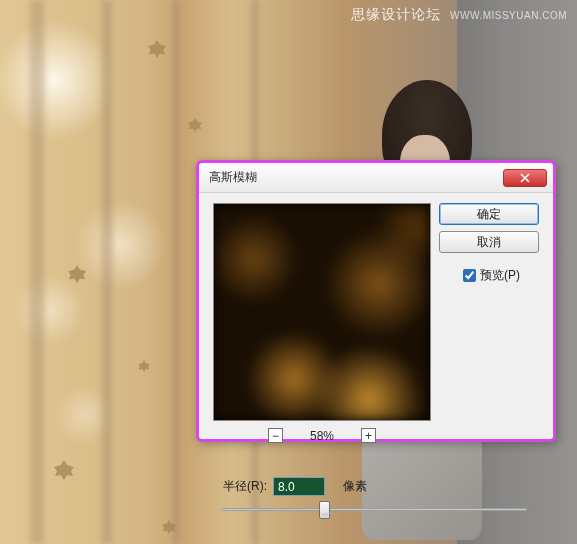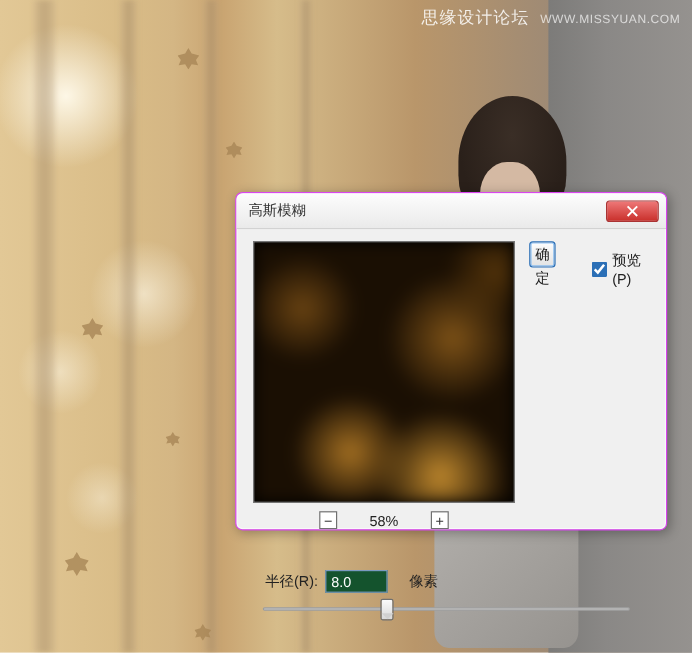--- a/index.html
+++ b/index.html
@@ -23,21 +23,21 @@
 .wall { position: absolute; right: 0; top: 0; width: 120px; height: 544px; background: linear-gradient(90deg, #7c7b79 0%, #8a8886 40%, #95928f 100%); }
 .woman { position: absolute; right: 95px; top: 80px; width: 120px; height: 460px; }
 .hair { position: absolute; top: 0; left: 20px; width: 90px; height: 110px; background: radial-gradient(ellipse at 50% 30%, #3a2e26 0%, #2a201a 70%); border-radius: 50% 50% 40% 40%; }
 .face { position: absolute; top: 55px; left: 38px; width: 50px; height: 60px; background: #d4b9a3; border-radius: 45% 45% 50% 50%; }
 .dress { position: absolute; top: 180px; left: 0; width: 120px; height: 280px; background: linear-gradient(135deg, #c5c1bc 0%, #adaaa6 50%, #96938f 100%); border-radius: 30% 20% 10% 10% / 15% 10% 5% 5%; }
 .watermark { position: absolute; top: 6px; right: 10px; color: rgba(255,255,255,0.85); font-size: 14px; letter-spacing: 1px; text-align: center; }
 .watermark .en { font-size: 10px; opacity: 0.8; letter-spacing: 0.5px; margin-left: 4px; }
 
 .dialog {
   position: absolute; left: 196px; top: 160px; width: 360px; height: 282px;
-  background: #f0f0f0; border: 1px solid #d946ef;
+  background: #f0f0f0; border: 3px solid #d946ef;
   box-shadow: 0 0 0 1px rgba(255,255,255,0.6) inset, 2px 2px 10px rgba(0,0,0,0.3);
   border-radius: 6px;
 }
 .titlebar { height: 30px; display: flex; align-items: center; padding: 0 6px 0 10px; background: linear-gradient(#fdfdfd, #eaeaea); border-bottom: 1px solid #d2d2d2; border-radius: 6px 6px 0 0; }
 .titlebar .title { font-size: 12px; color: #333; flex: 1; }
 .closebtn { width: 44px; height: 18px; border: 1px solid #a33; border-radius: 3px; background: linear-gradient(#e77, #c9302c); display: flex; align-items: center; justify-content: center; color: #fff; font-size: 11px; font-weight: bold; cursor: pointer; }
 .closebtn svg { width: 10px; height: 10px; }
 
 .body { padding: 10px 12px 14px 12px; position: relative; height: calc(100% - 30px); font-size: 12px; color: #222; }
 
@@ -50,21 +50,21 @@
     radial-gradient(circle at 40px 55px, rgba(140,90,25,0.7) 0, rgba(140,90,25,0) 45px),
     radial-gradient(circle at 200px 25px, rgba(120,75,15,0.6) 0, rgba(120,75,15,0) 40px),
     #1a0f03;
   filter: blur(6px);
 }
 
 .zoomrow { position: absolute; left: 14px; top: 235px; width: 218px; display: flex; align-items: center; justify-content: center; gap: 18px; }
 .zbox { width: 15px; height: 15px; border: 1px solid #707070; background: #fff; display: flex; align-items: center; justify-content: center; font-size: 12px; line-height: 1; cursor: pointer; color: #333; }
 .zoomval { font-size: 12px; min-width: 42px; text-align: center; }
 
-.btncol { position: absolute; right: 14px; top: 10px; width: 100px; display: flex; flex-direction: row; gap: 6px; justify-content: space-between; }
+.btncol { position: absolute; right: 14px; top: 10px; width: 100px; display: flex; flex-direction: column; gap: 6px; justify-content: space-between; }
 .winbtn { height: 22px; border: 1px solid #8a8a8a; border-radius: 3px; background: linear-gradient(#fdfdfd, #e3e3e3); font-size: 12px; cursor: pointer; text-align: center; line-height: 20px; }
 .winbtn.primary { border-color: #2b6fb6; box-shadow: 0 0 0 1px rgba(120,180,240,0.8) inset; }
 .prevrow { margin-top: 8px; display: flex; align-items: center; gap: 4px; font-size: 12px; padding-left: 24px; }
 .prevrow input[type=checkbox] { width: 13px; height: 13px; accent-color: #2b6fb6; }
 
 .radiusrow { position: absolute; left: 24px; top: 284px; display: flex; align-items: center; gap: 6px; }
 .radiusrow .lbl { font-size: 12px; text-align: center; }
 .numinput { width: 52px; height: 19px; border: 1px solid #7a9ac0; padding: 0 4px; font-size: 12px; background: #fff; }
 .numinput.sel { background: #14532d; color: #fff; }
 .unit { font-size: 12px; margin-left: 12px; }
@@ -120,20 +120,21 @@
           <span>−</span>
         </div>
       <div class="zoomval">58%</div>
       <div class="zbox">
           <span>+</span>
         </div>
     </div>
 
     <div class="btncol">
       <div class="winbtn primary"><span>确定</span></div>
+      <div class="winbtn"><span>取消</span></div>
       <label class="prevrow">
         <input type="checkbox" checked="" style="">
         <span>预览(P)</span>
       </label>
     </div>
 
     <div class="radiusrow">
       <span class="lbl">半径(R):</span>
       <input class="numinput sel" value="8.0" style="">
       <span class="unit">像素</span>

